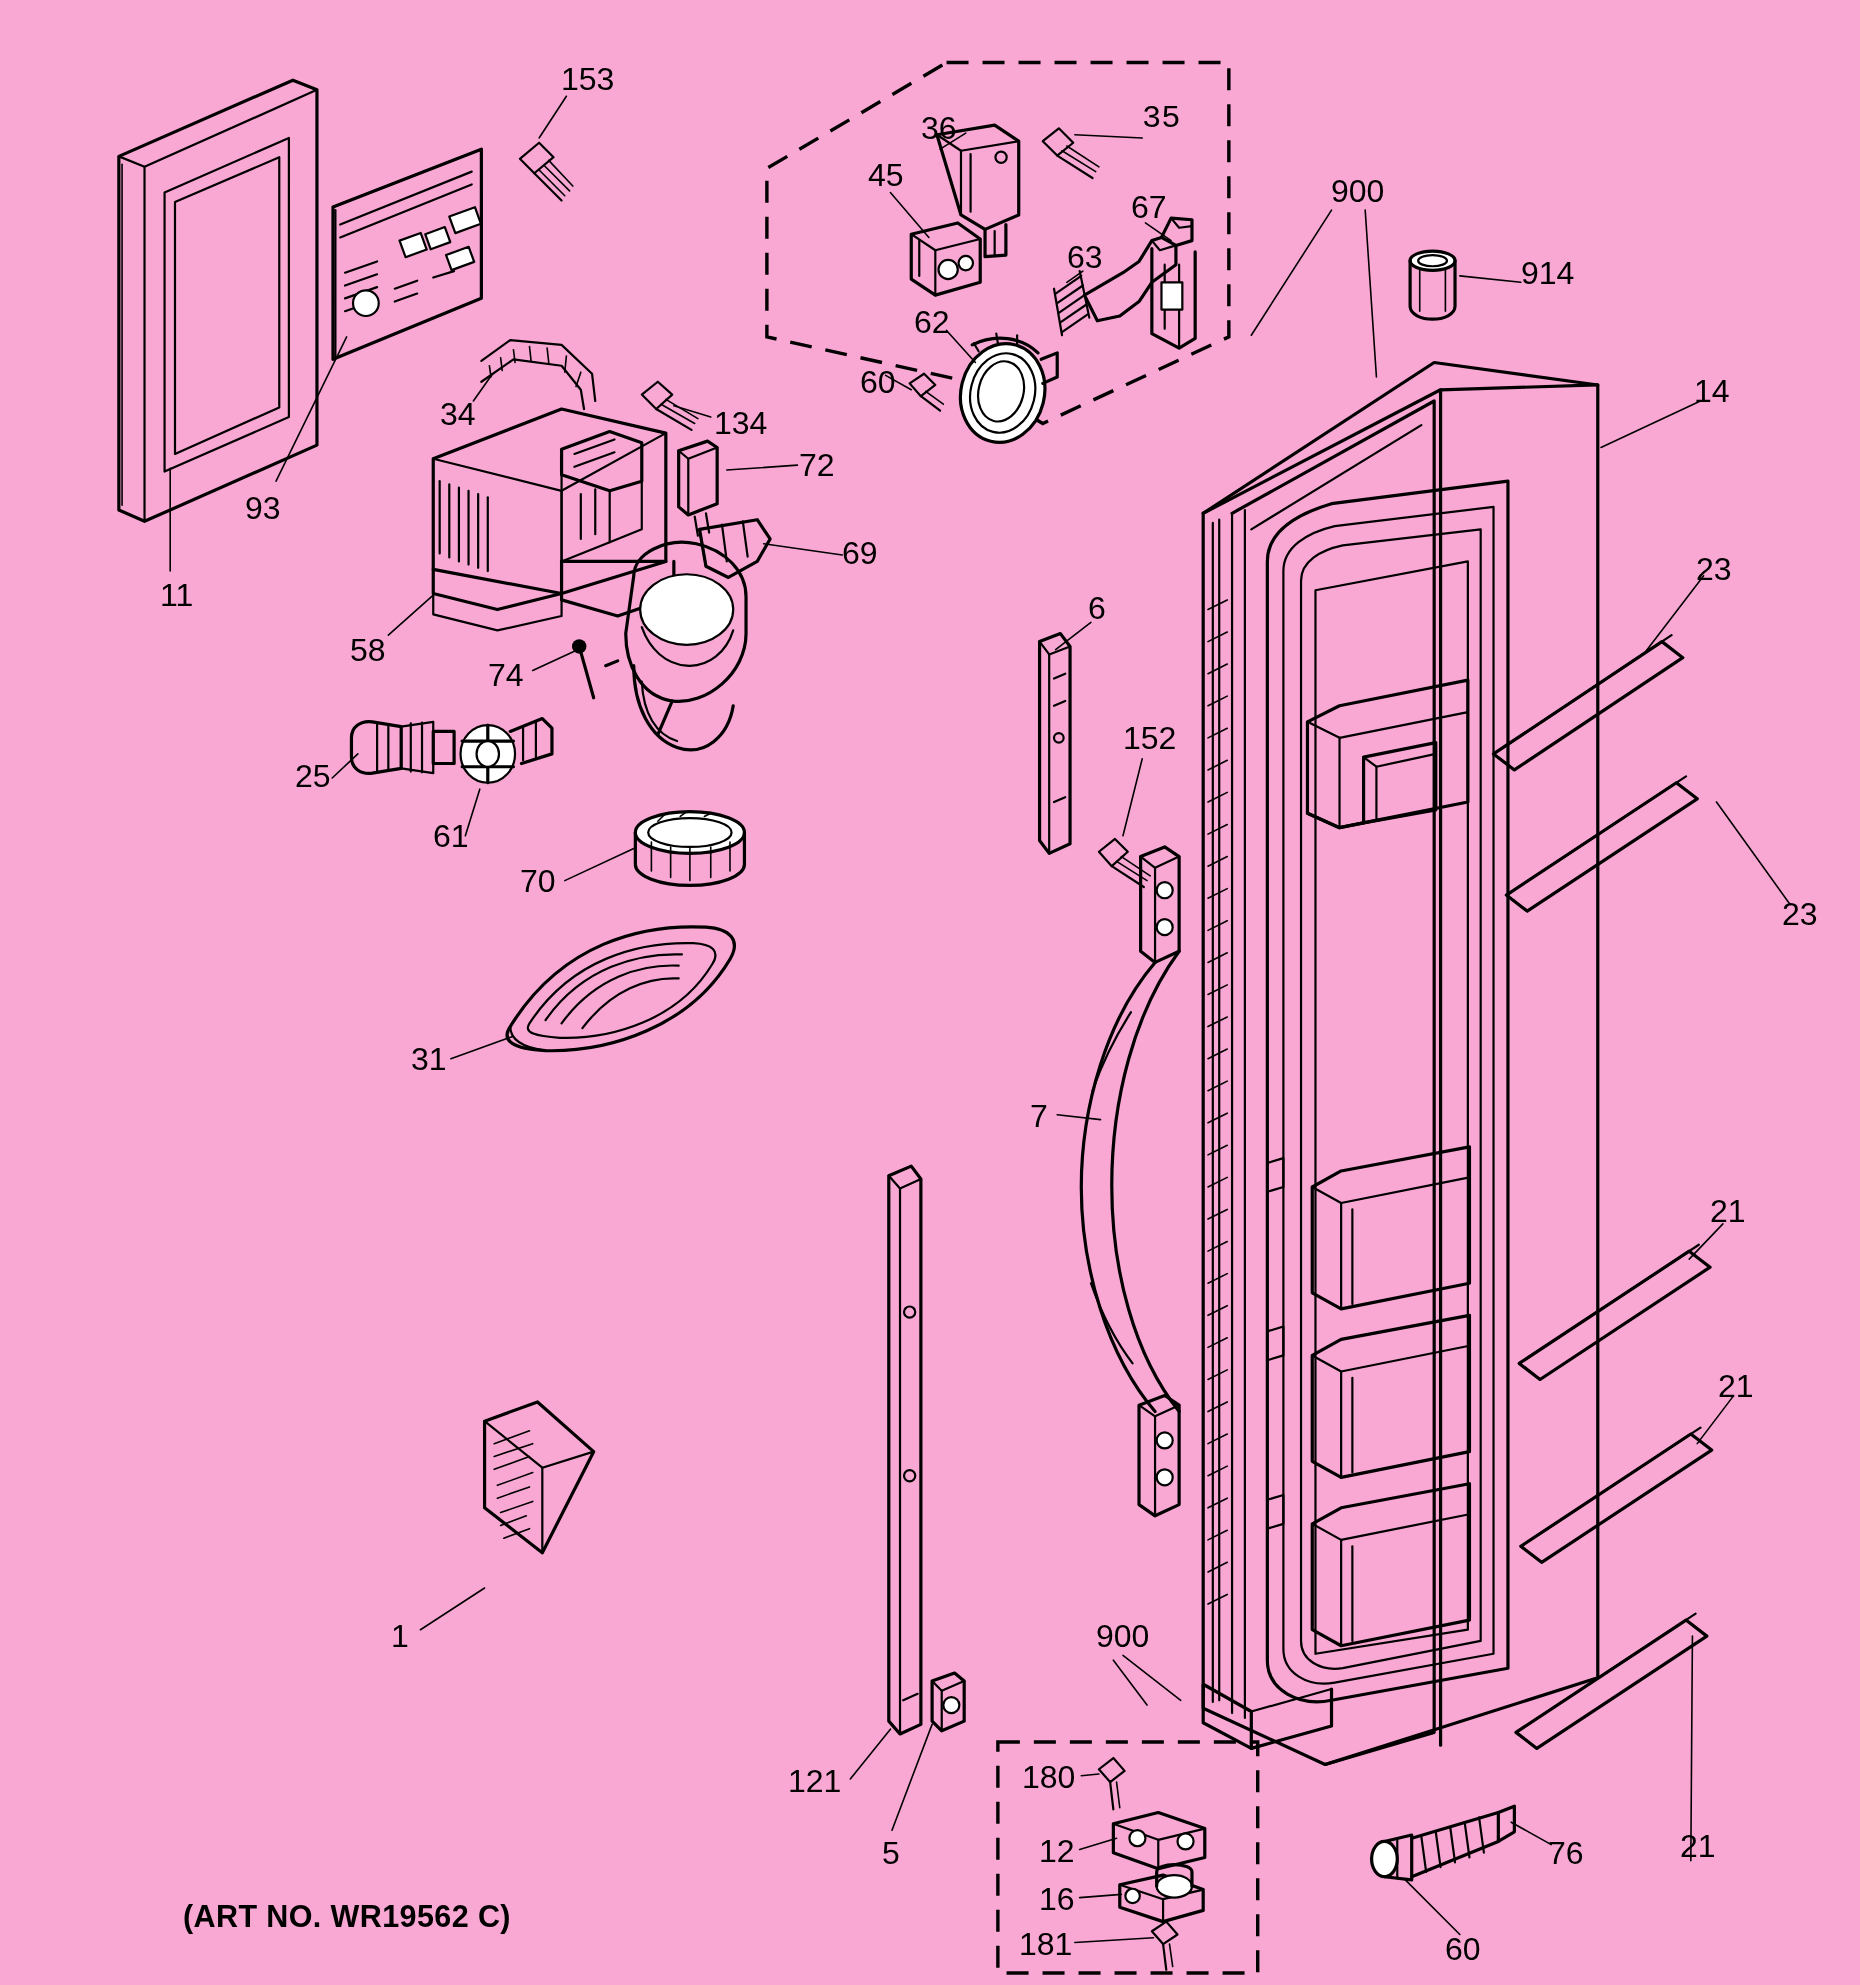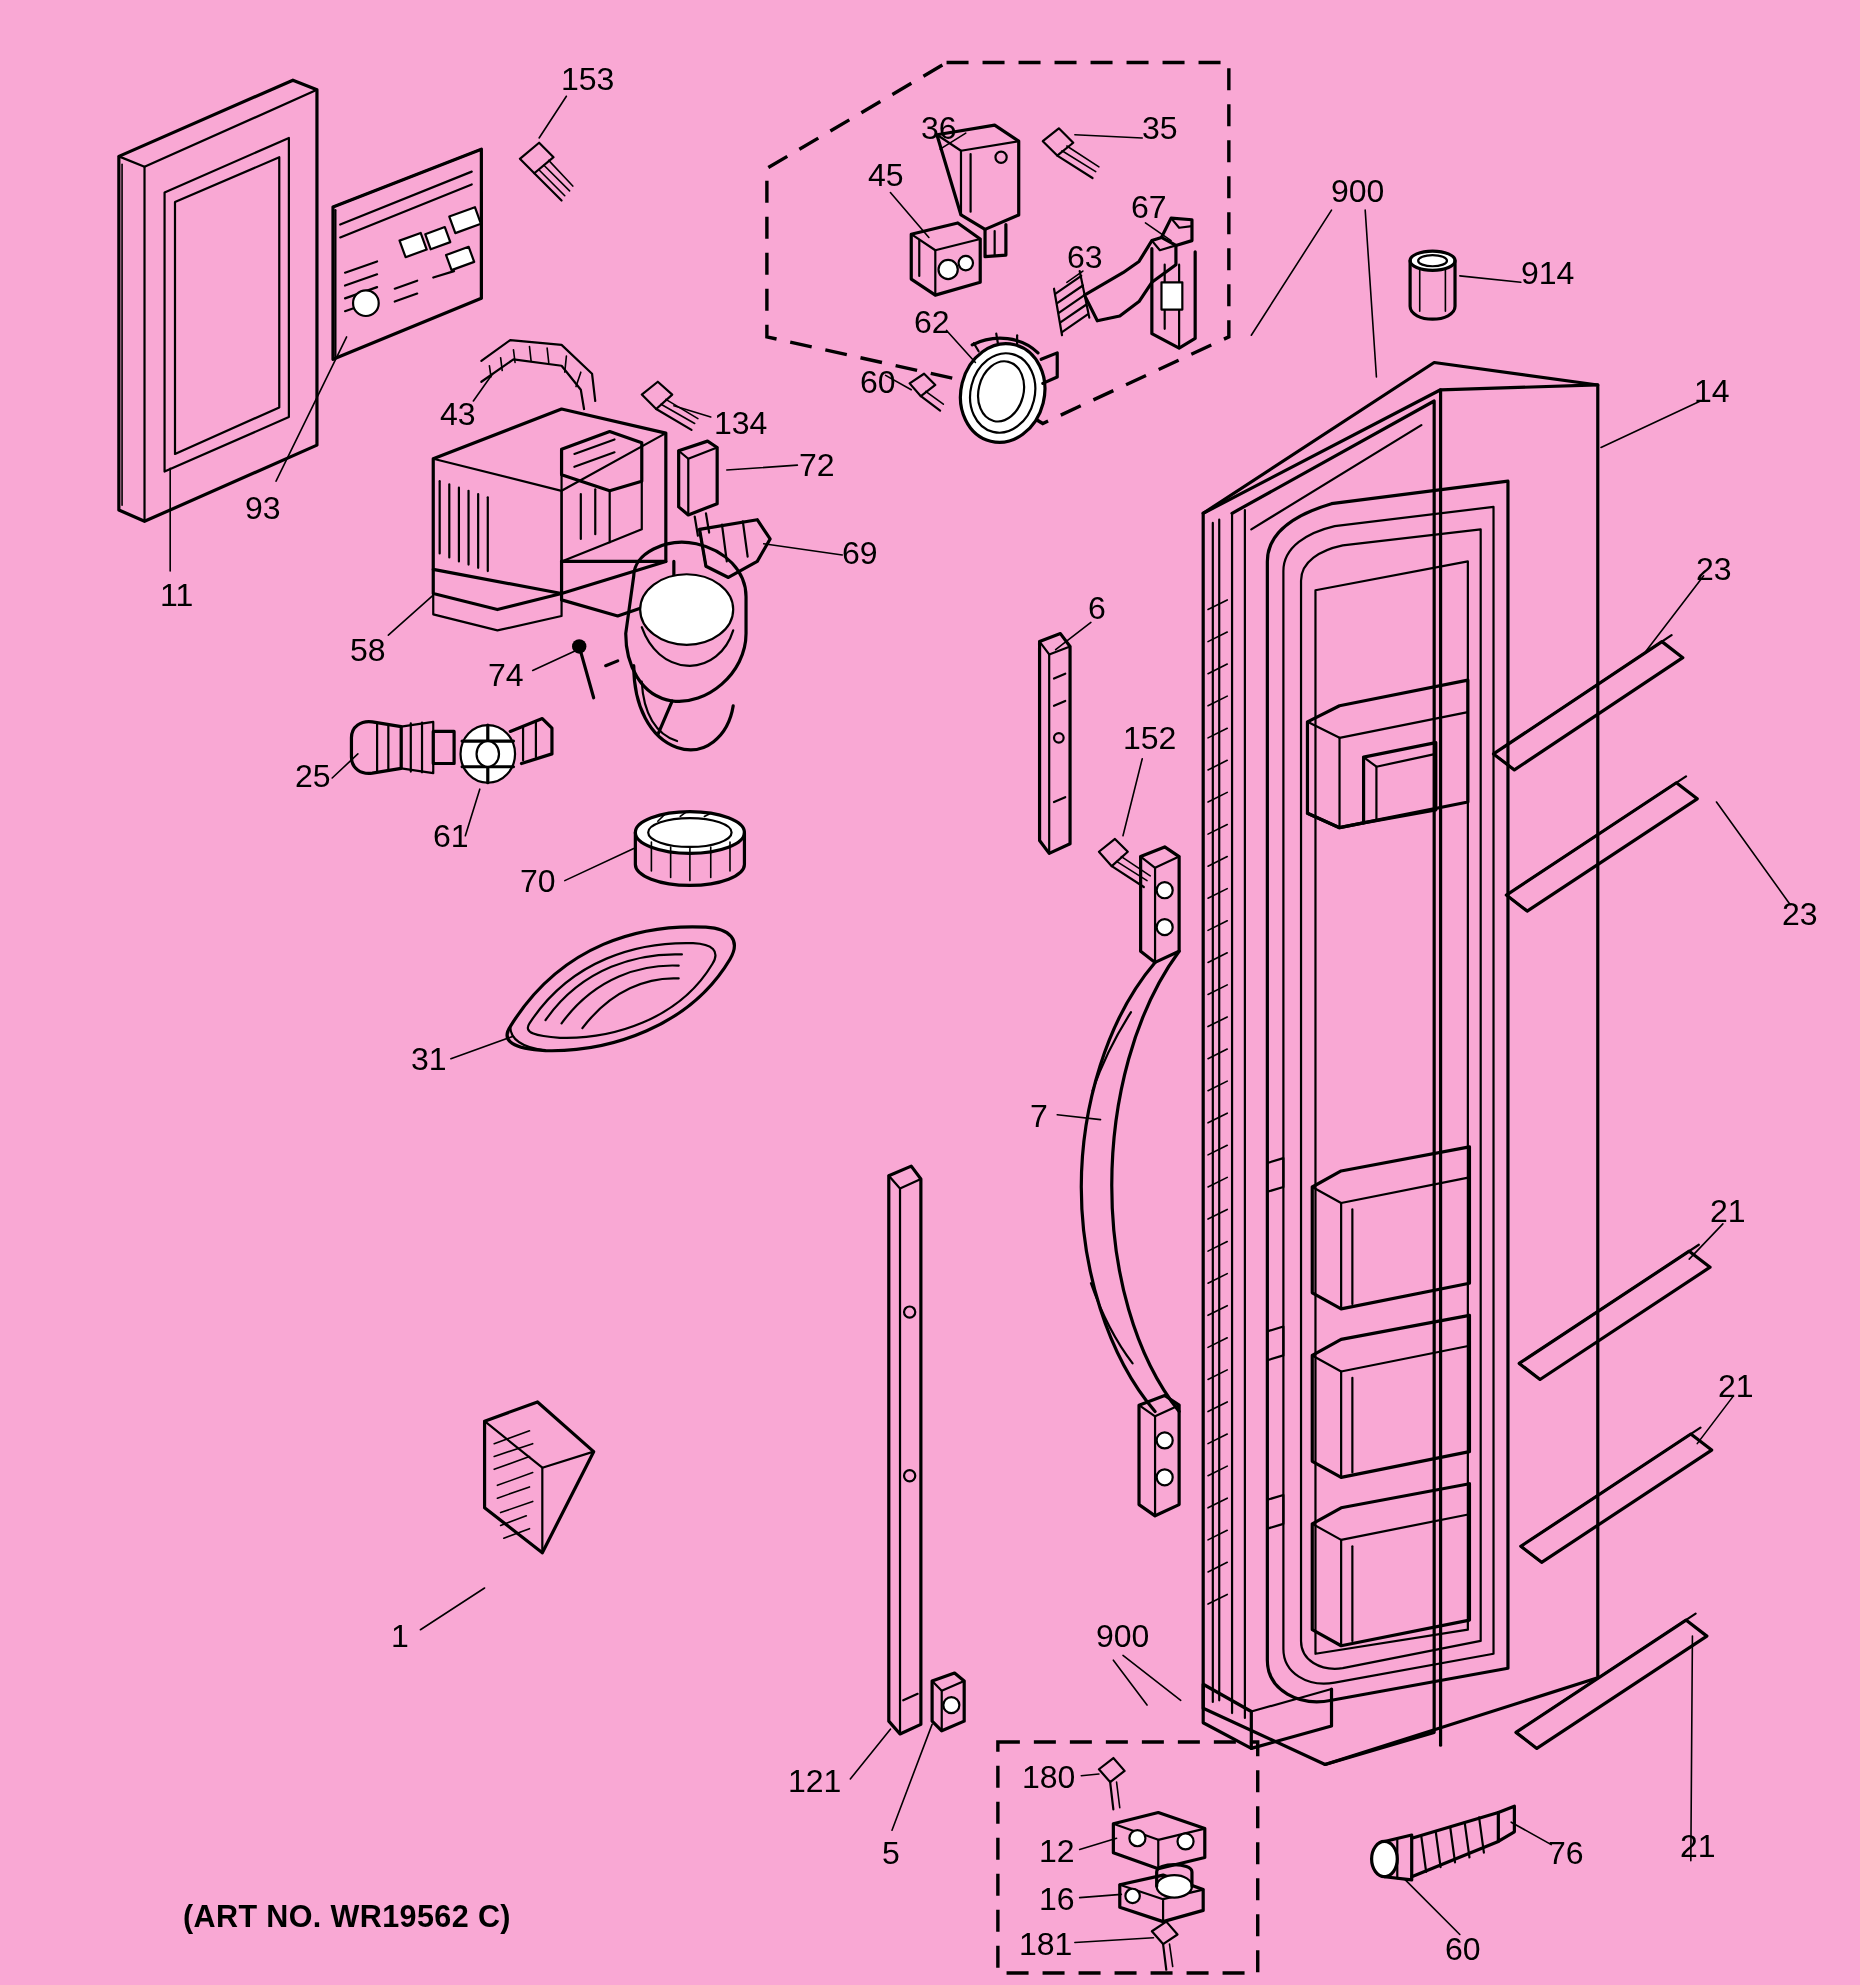--- a/index.html
+++ b/index.html
@@ -554,29 +554,29 @@
       <path class="lnthin" d="M1346 2366 L1398 2362"></path>
       <path class="lnthin" d="M1340 2422 L1438 2416"></path>
       <path class="lnthin" d="M1934 2300 L1884 2272"></path>
       <path class="lnthin" d="M1820 2412 L1752 2344"></path>
     </g>
 
   </svg>
 
   <div class="callout" style="left:561px; top:63px;">153</div>
   <div class="callout" style="left:921px; top:112px;">36</div>
-  <div class="callout" style="left:1142px; top:112px;">35</div>
+  <div class="callout" style="left:1142px; top:103px;font-family:Liberation Mono, monospace;">35</div>
   <div class="callout" style="left:868px; top:159px;">45</div>
   <div class="callout" style="left:1131px; top:191px;">67</div>
   <div class="callout" style="left:1331px; top:175px;">900</div>
   <div class="callout" style="left:1521px; top:257px;">914</div>
   <div class="callout" style="left:1067px; top:241px;">63</div>
   <div class="callout" style="left:914px; top:306px;">62</div>
   <div class="callout" style="left:860px; top:346px;margin-top:20px;">60</div>
-  <div class="callout" style="left:440px; top:398px;">43</div>
+  <div class="callout" style="left:440px; top:398px;">34</div>
   <div class="callout" style="left:714px; top:407px;">134</div>
   <div class="callout" style="left:245px; top:492px;">93</div>
   <div class="callout" style="left:1694px; top:375px;">14</div>
   <div class="callout" style="left:799px; top:449px;">72</div>
   <div class="callout" style="left:842px; top:537px;">69</div>
   <div class="callout" style="left:160px; top:579px;">11</div>
   <div class="callout" style="left:1696px; top:553px;">23</div>
   <div class="callout" style="left:350px; top:634px;">58</div>
   <div class="callout" style="left:488px; top:659px;">74</div>
   <div class="callout" style="left:1088px; top:592px;">6</div>

